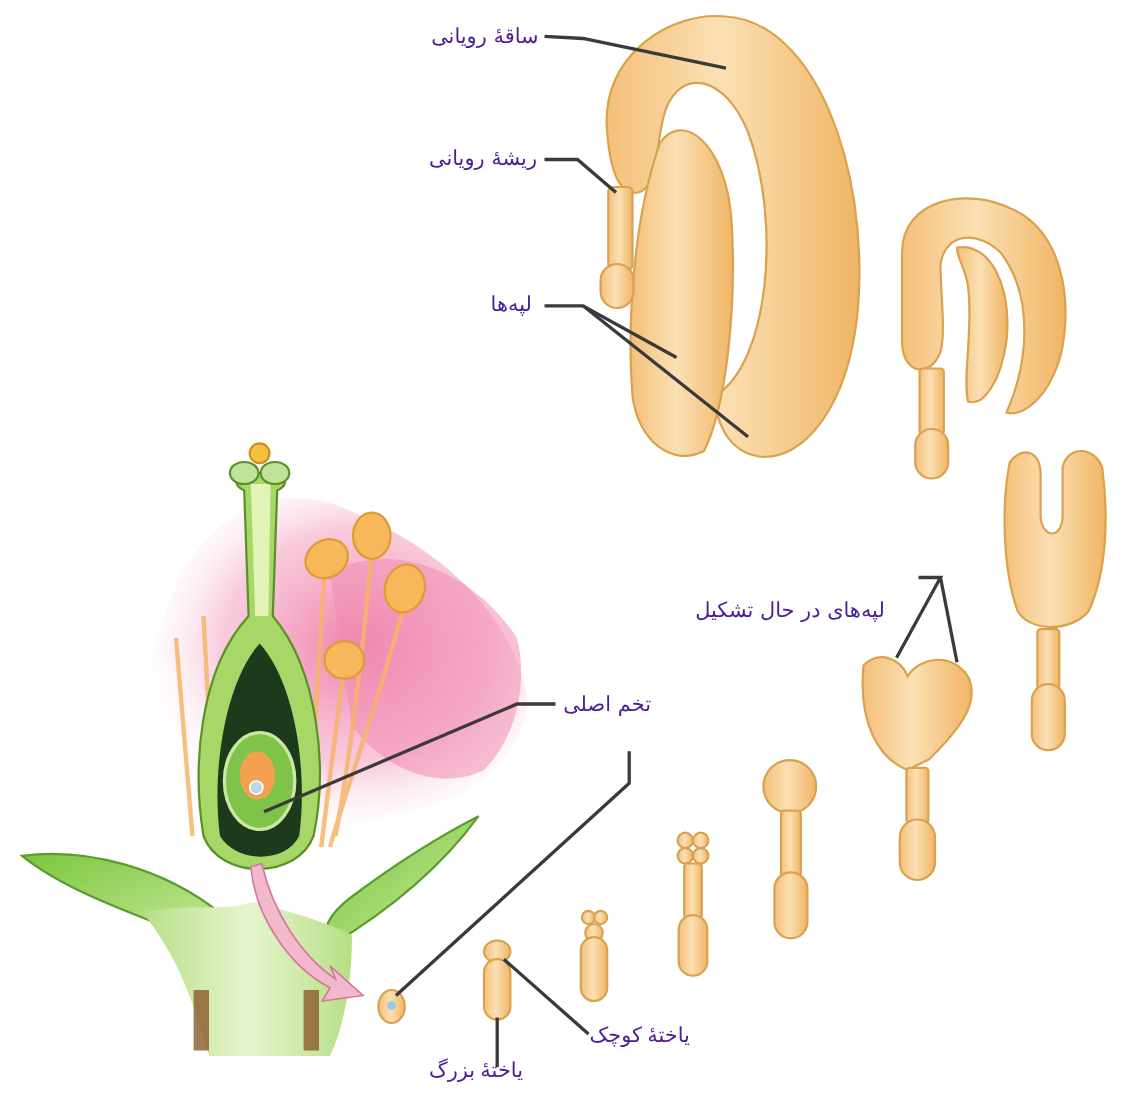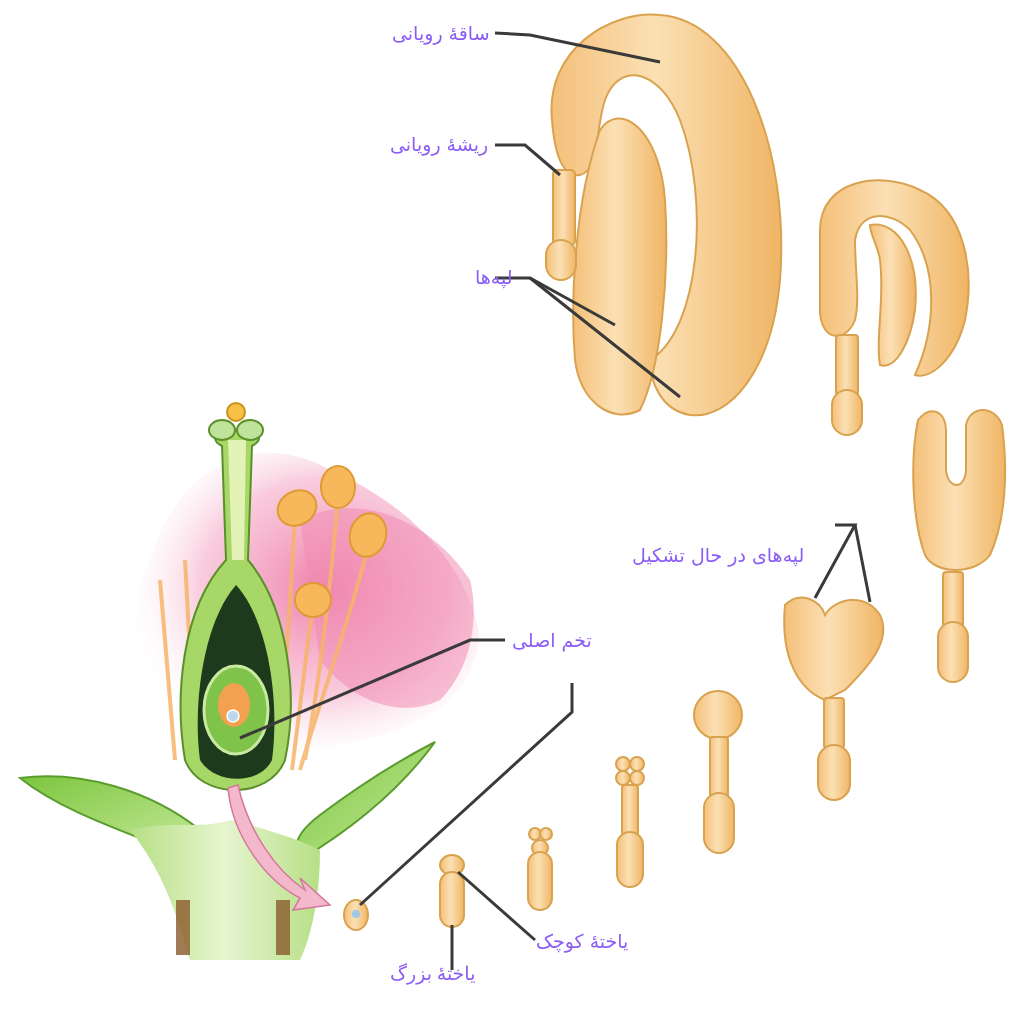--- a/index.html
+++ b/index.html
@@ -1,18 +1,18 @@
 <!DOCTYPE html>
 <html><head>
 <meta charset="utf-8">
 <style>
   html,body{margin:0;padding:0;background:#ffffff;}
   body{width:1031px;height:1014px;position:relative;overflow:hidden;font-family:"DejaVu Sans",sans-serif;}
   #stage{position:absolute;left:0;top:0;width:1031px;height:1014px;}
-  .label{position:absolute;color:#8b5cf6;font-size:19px;direction:rtl;white-space:nowrap;line-height:1;}
+  .label{position:absolute;color:#4c1d95;font-size:19px;direction:rtl;white-space:nowrap;line-height:1;}
 </style>
 </head>
 <body>
 
 <div id="stage">
 <svg width="1031" height="1014" viewBox="0 0 1031 1014" xmlns="http://www.w3.org/2000/svg">
   <defs>
     <radialGradient id="pinkGlow" cx="0.55" cy="0.45" r="0.6">
       <stop offset="0" stop-color="#ee7aa6" stop-opacity="0.95"></stop>
       <stop offset="0.6" stop-color="#f5a9c6" stop-opacity="0.6"></stop>
@@ -144,18 +144,18 @@
     <polyline points="855,525 870,602"></polyline>
     <polyline points="505,640 470,640 240,738"></polyline>
     <polyline points="572,683 572,712 360,905"></polyline>
     <polyline points="458,872 535,940"></polyline>
     <polyline points="452,925 452,970"></polyline>
   </g>
 </svg>
 
 <div class="label" style="left:392px;top:24px;">ساقهٔ رویانی</div>
 <div class="label" style="left:390px;top:135px;text-align:right;">ریشهٔ رویانی</div>
-<div class="label" style="left:446px;top:268px;margin-left:29px;">لپه‌ها</div>
+<div class="label" style="left:446px;top:268px;">لپه‌ها</div>
 <div class="label" style="left:632px;top:514px;margin-top:32px;">لپه‌های در حال تشکیل</div>
 <div class="label" style="left:512px;top:631px;">تخم اصلی</div>
-<div class="label" style="left:536px;top:932px;">یاختهٔ کوچک</div>
+<div class="label" style="left:536px;top:932px;font-family:Liberation Serif, serif;">یاختهٔ کوچک</div>
 <div class="label" style="left:390px;top:964px;font-family:Liberation Serif, serif;">یاختهٔ بزرگ</div>
 </div>
 
 </body></html>

